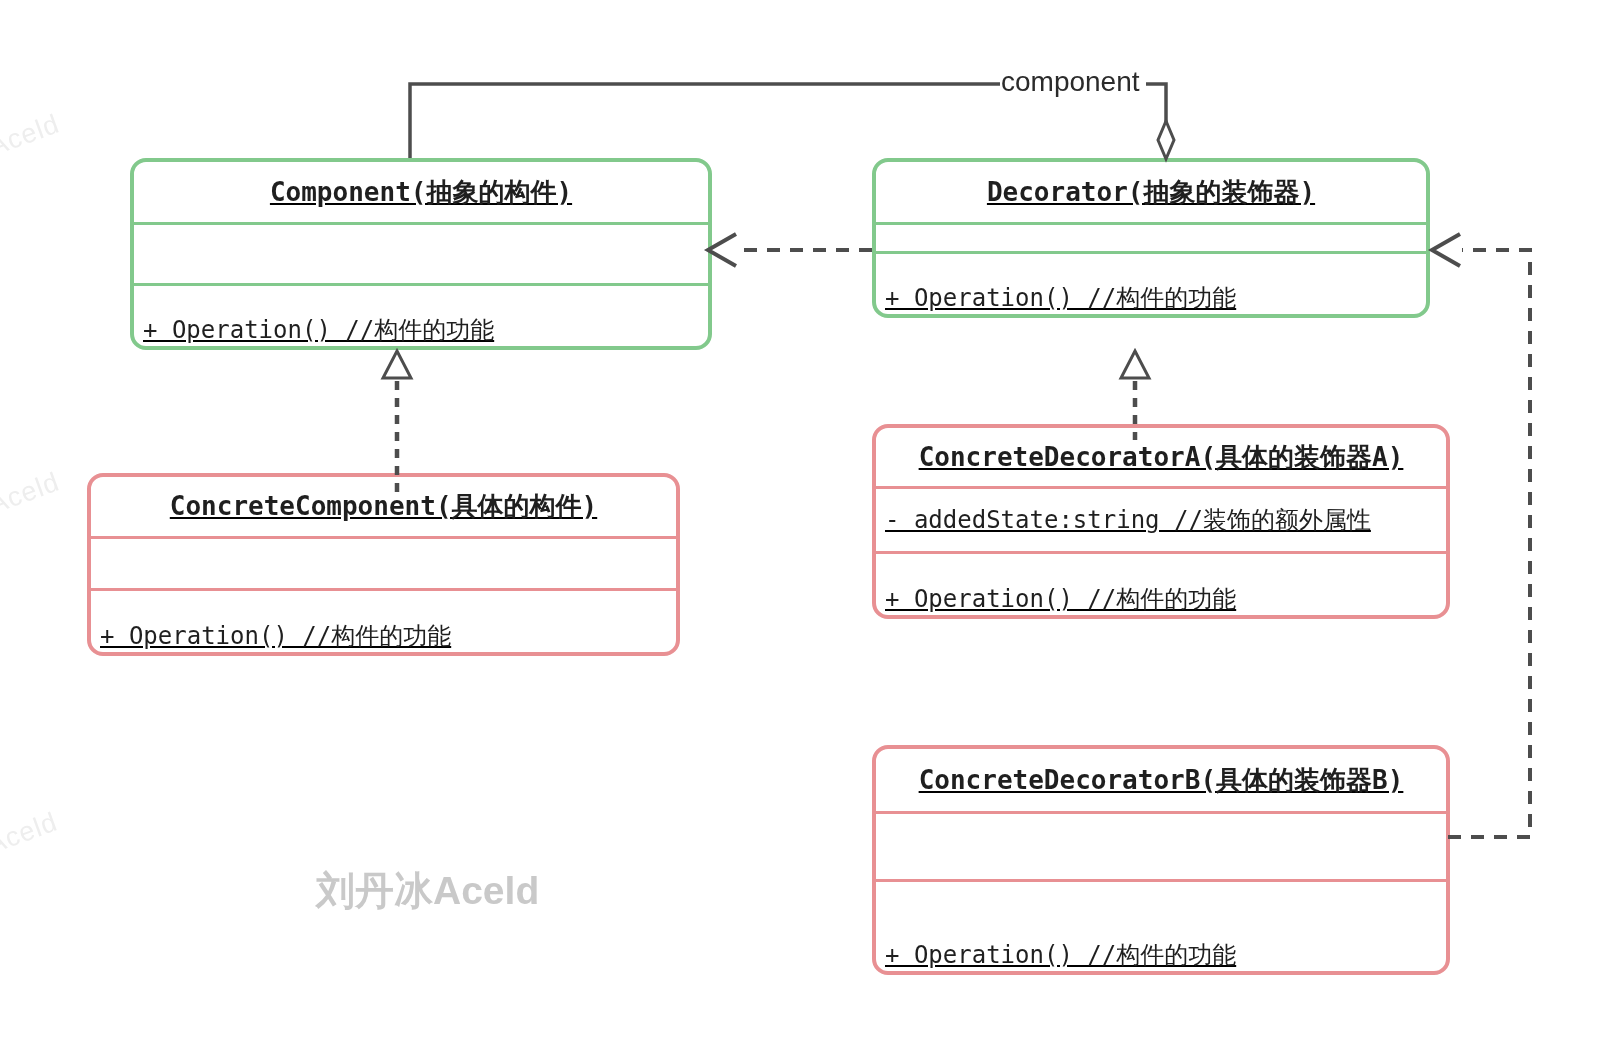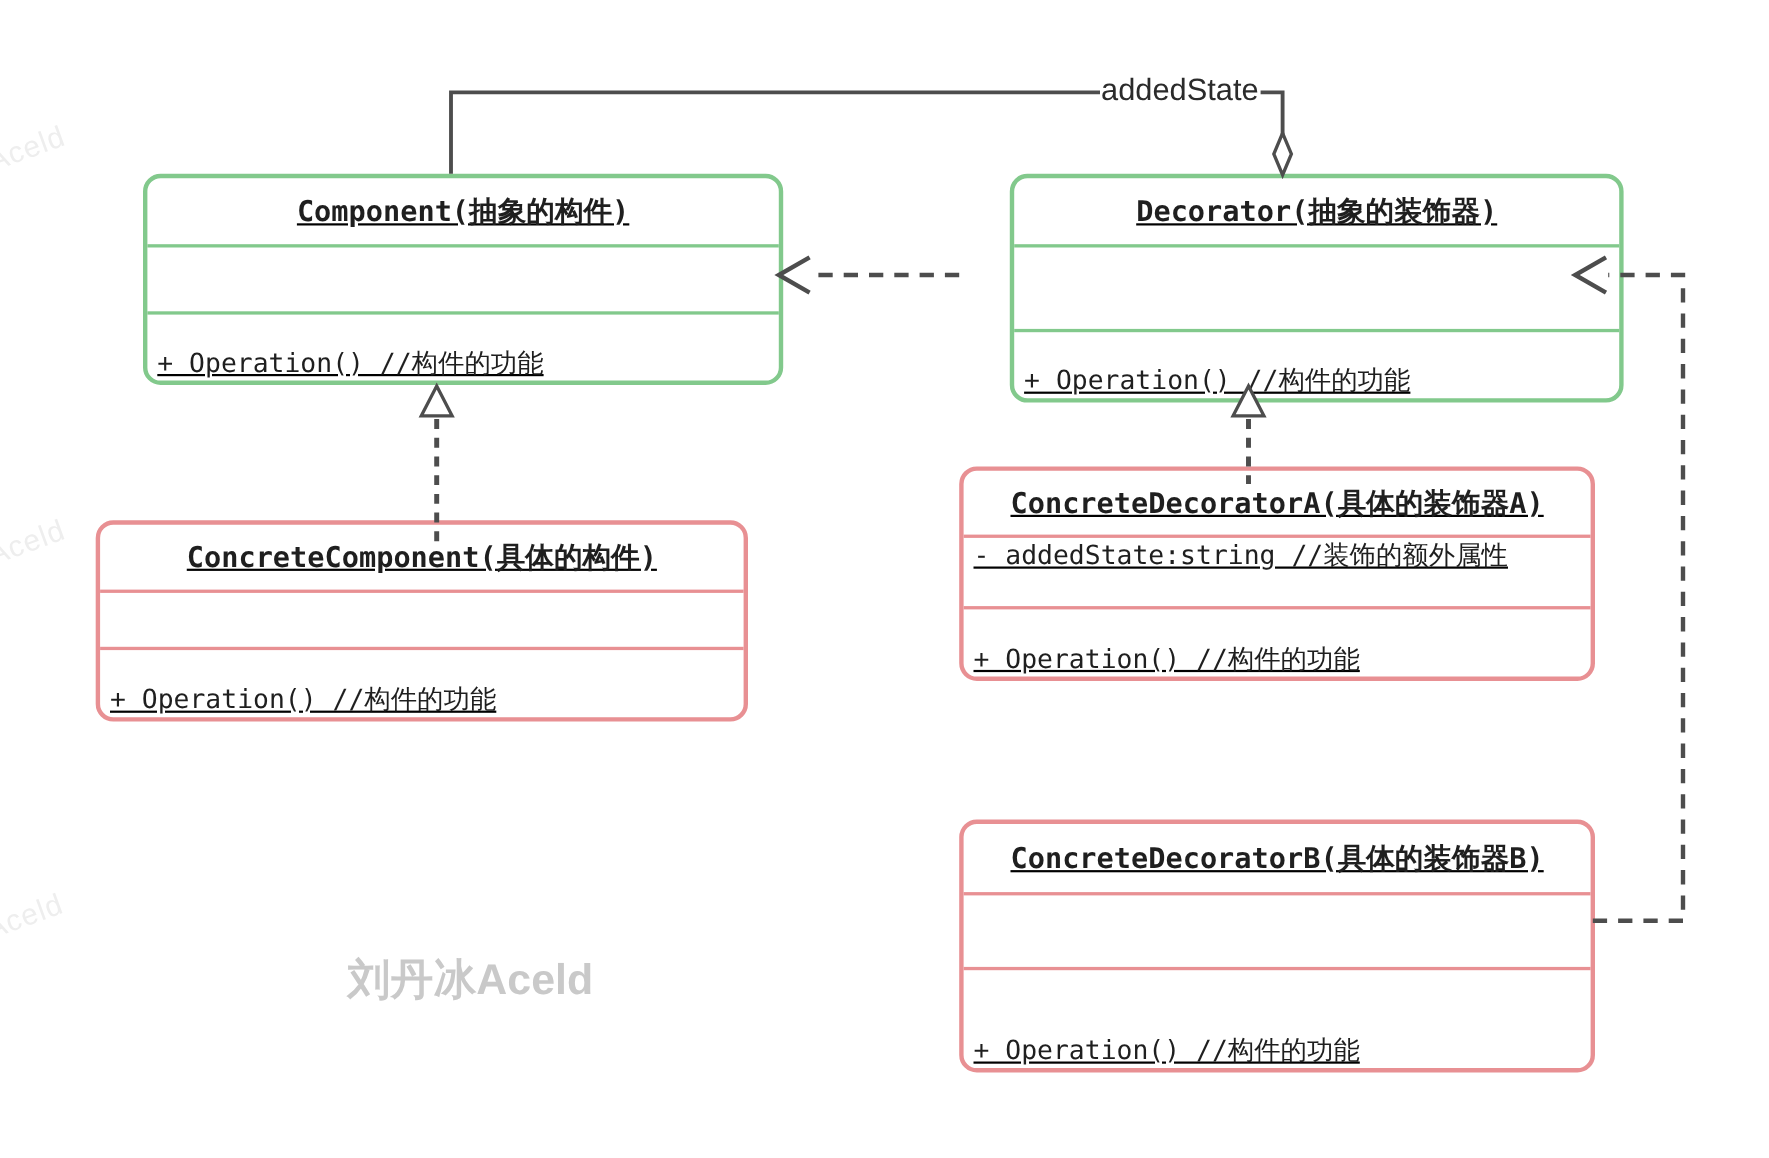--- a/index.html
+++ b/index.html
@@ -36,21 +36,21 @@
     display:flex;align-items:center;justify-content:center;
     font-family:"DejaVu Sans Mono","Liberation Mono",monospace;
     font-weight:bold;
     font-size:26px;
     color:var(--text,#1f1f1f);
     flex:0 0 auto;
   }
   .uml-attrs{
     flex:1 1 auto;
     border-top:3px solid;
-    display:flex;flex-direction:column;
+    display:flex;flex-direction:column;justify-content:center;
   }
   .uml-methods{
     flex:0 0 auto;
     border-top:3px solid;
     display:flex;flex-direction:column;justify-content:flex-end;
     row-gap:8px;
   }
   .green .uml-attrs,.green .uml-methods{border-color:var(--green,#82c98c);}
   .red .uml-attrs,.red .uml-methods{border-color:var(--red,#e89093);}
   .member{
@@ -117,31 +117,31 @@
     <line x1="397" y1="381" x2="397" y2="497" stroke="#4d4d4d" stroke-width="4.5" stroke-dasharray="9 8"></line>
     <polygon points="397,351 411,378 383,378" fill="#ffffff" stroke="#4d4d4d" stroke-width="3"></polygon>
 
     <line x1="1135" y1="381" x2="1135" y2="440" stroke="#4d4d4d" stroke-width="4.5" stroke-dasharray="9 8"></line>
     <polygon points="1135,351 1149,378 1121,378" fill="#ffffff" stroke="#4d4d4d" stroke-width="3"></polygon>
 
     <path d="M1448,837 L1530,837 L1530,250 L1462,250" fill="none" stroke="#4d4d4d" stroke-width="4" stroke-dasharray="13 10"></path>
     <polyline points="1460,234 1432,250 1460,266" fill="none" stroke="#4d4d4d" stroke-width="4"></polyline>
   </svg>
 
-  <div class="assoc-label">addedState</div>
+  <div class="assoc-label">component</div>
 
   <div class="uml-box green" style="left:130px;top:158px;width:582px;height:192px">
     <div class="uml-title" style="height:60px">Component(抽象的构件)</div>
     <div class="uml-attrs"></div>
     <div class="uml-methods" style="height:60px">
       <div class="member">+ Operation() //构件的功能</div>
     </div>
   </div>
 
-  <div class="uml-box green" style="left:918px;top:158px;width:558px;height:208px">
+  <div class="uml-box green" style="left:872px;top:158px;width:558px;height:160px">
     <div class="uml-title" style="height:60px">Decorator(抽象的装饰器)</div>
     <div class="uml-attrs"></div>
     <div class="uml-methods" style="height:60px">
       <div class="member">+ Operation() //构件的功能</div>
     </div>
   </div>
 
   <div class="uml-box red" style="left:87px;top:473px;width:593px;height:183px">
     <div class="uml-title" style="height:59px">ConcreteComponent(具体的构件)</div>
     <div class="uml-attrs"></div>

